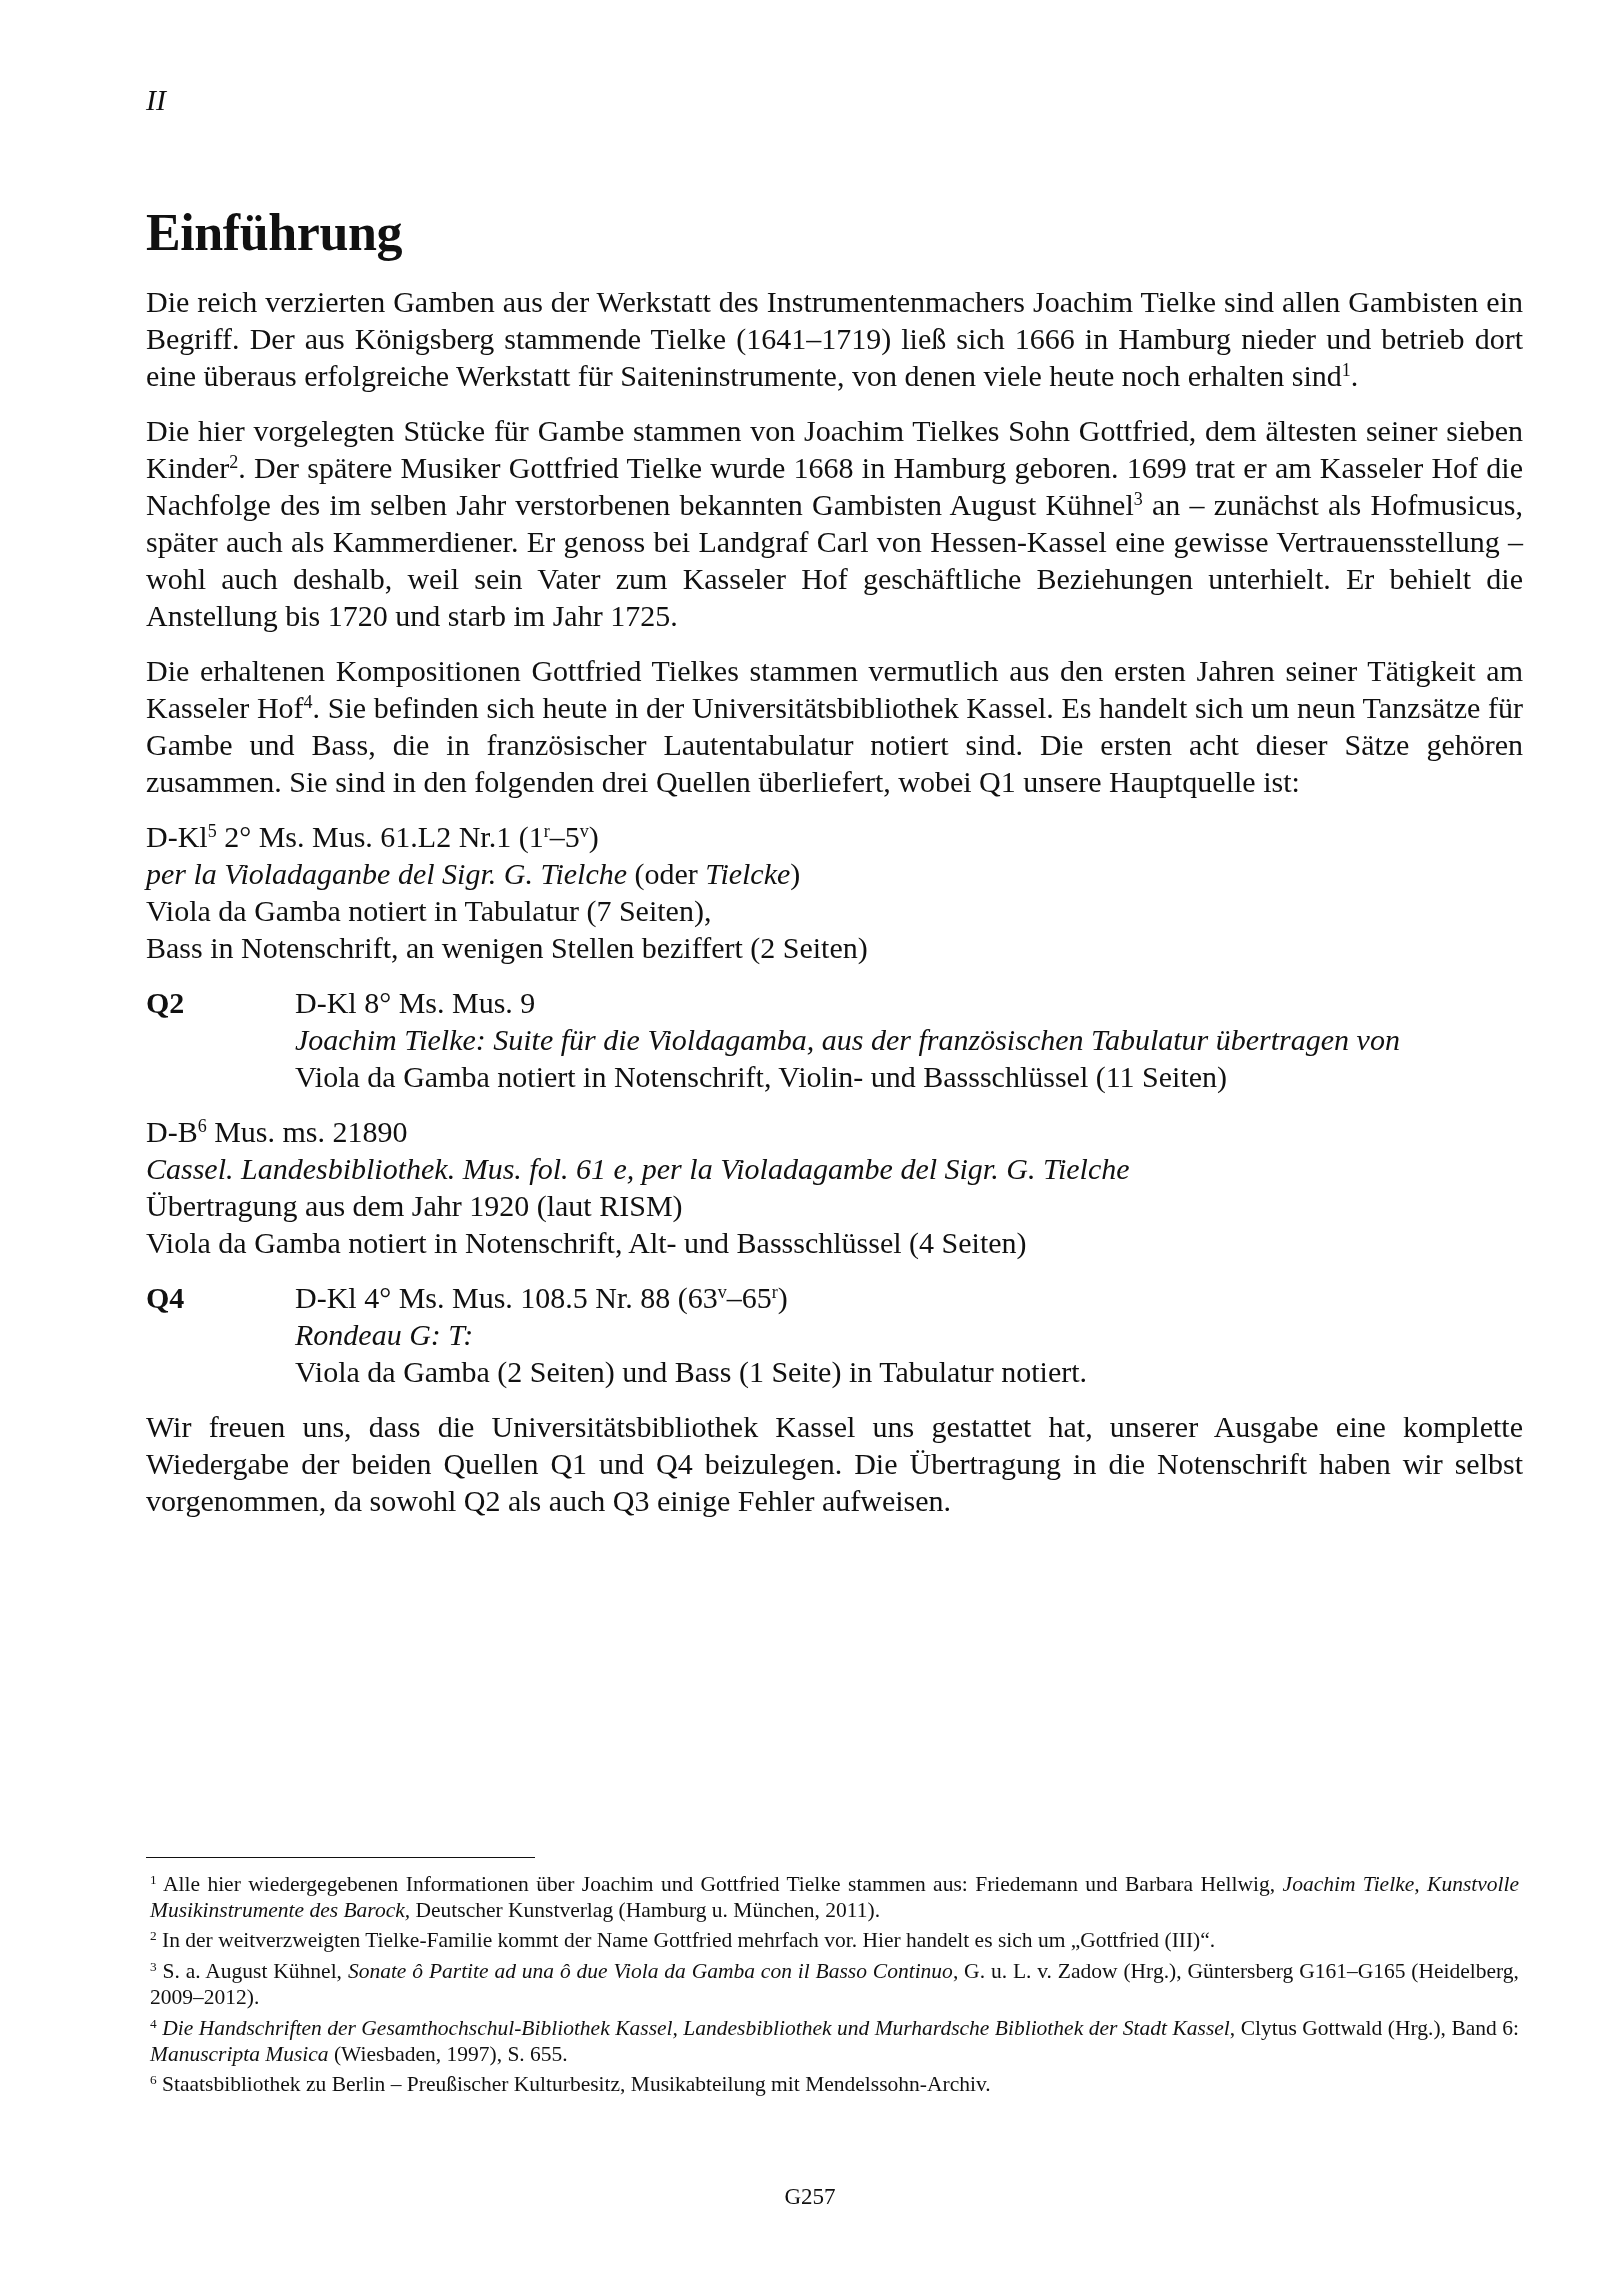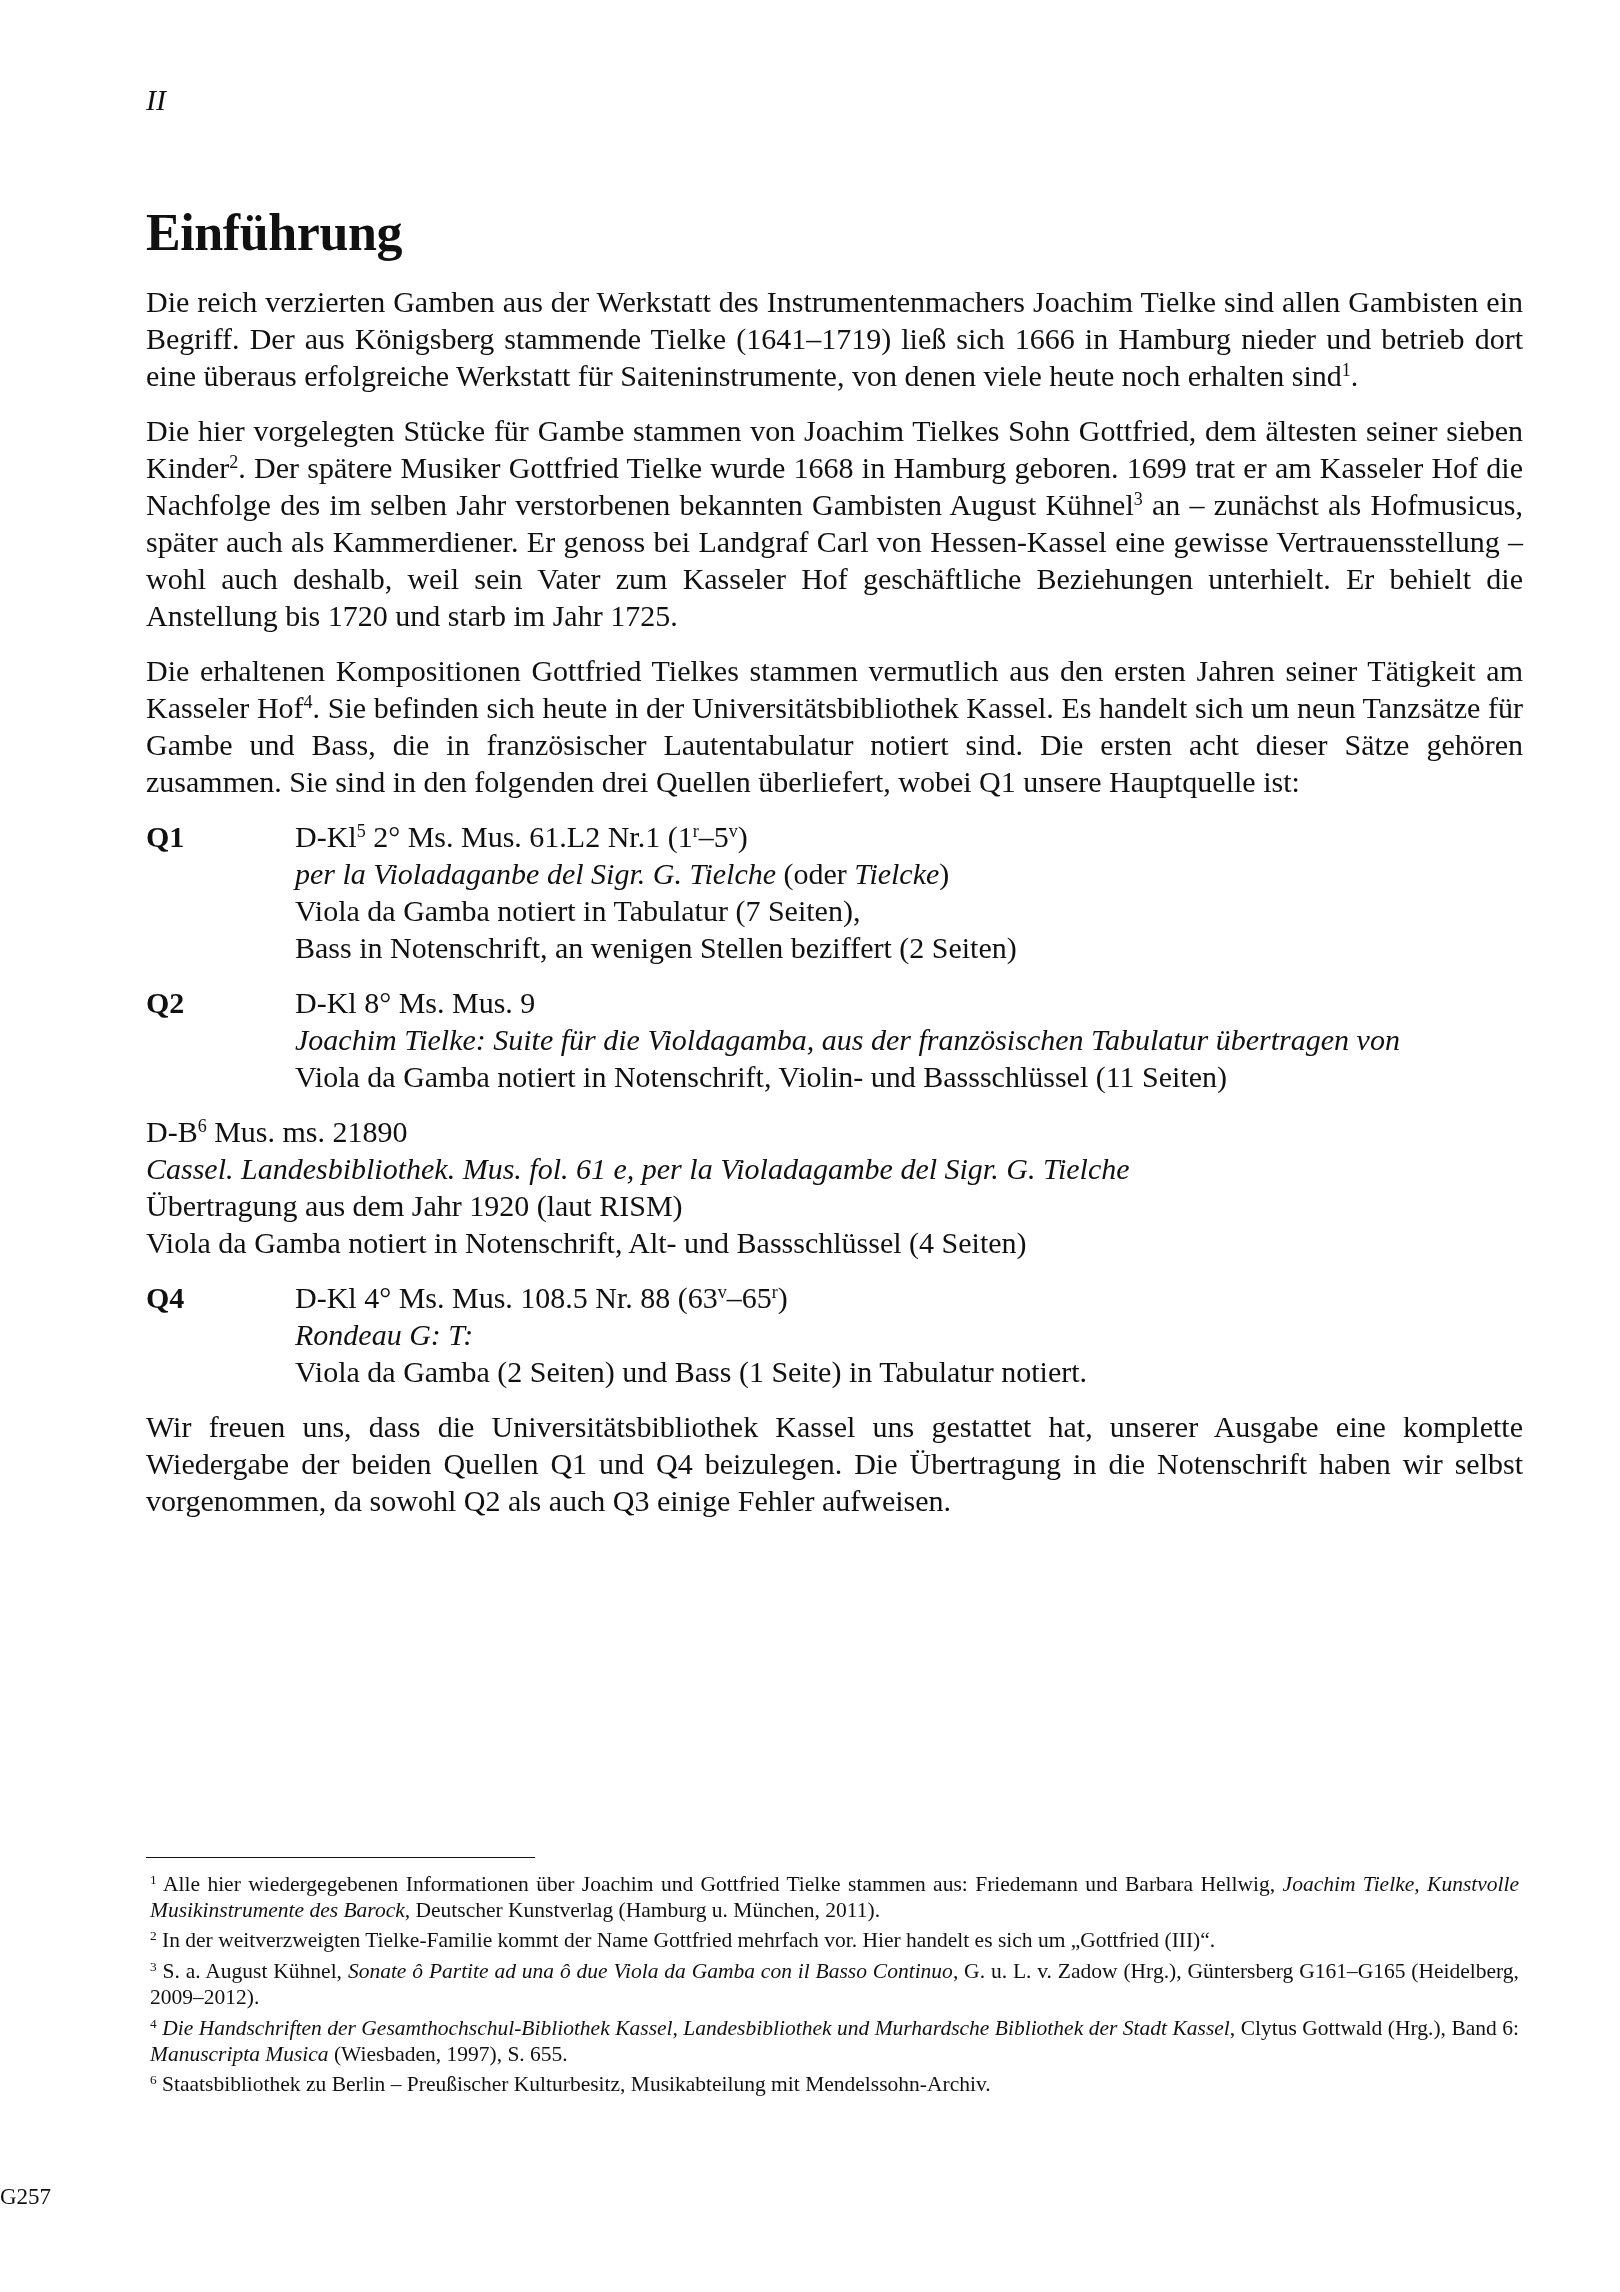--- a/index.html
+++ b/index.html
@@ -13,38 +13,37 @@
   .para { margin: 0 0 18px 0; text-align: justify; }
   .src { display: flex; margin: 0 0 18px 0; }
   .src-label { width: 149px; flex: 0 0 149px; font-weight: bold; }
   .src-lines { flex: 1; }
   .src-line { display: block; }
   sup { font-size: 60%; line-height: 0; vertical-align: 0.55em; }
   .footnotes { position: absolute; left: 146px; top: 1849px; width: 1377px; }
   .fn-rule { width: 389px; height: 0; border-top: 1.8px solid #111; margin-bottom: 12.5px; }
   .fn { font-size: 21.5px; line-height: 26.4px; margin: 4px; text-align: justify; }
   .fn sup { font-size: 62%; }
-  .page-number { position: absolute; left: 0; width: 1620px; top: 2176px; text-align: left; font-size: 23px; font-family: Liberation Serif, serif; }
+  .page-number { position: absolute; left: 0; width: 1620px; top: 2176px; text-align: center; font-size: 23px; font-family: Liberation Serif, serif; }
   .i { font-style: italic; }
 </style>
 </head>
 <body>
 
 <div class="page">
   <div class="running-head">II</div>
   <h1 class="title">Einführung</h1>
 
   <div class="body">
     <p class="para"><span>Die reich verzierten Gamben aus der Werkstatt des Instrumentenmachers Joachim Tielke sind allen Gambisten ein Begriff. Der aus Königsberg stammende Tielke (1641–1719) ließ sich 1666 in Hamburg nieder und betrieb dort eine überaus erfolgreiche Werkstatt für Saiteninstrumente, von denen viele heute noch erhalten sind</span><sup>1</sup><span>.</span></p>
     <p class="para"><span>Die hier vorgelegten Stücke für Gambe stammen von Joachim Tielkes Sohn Gottfried, dem ältesten seiner sieben Kinder</span><sup>2</sup><span>. Der spätere Musiker Gottfried Tielke wurde 1668 in Hamburg geboren. 1699 trat er am Kasseler Hof die Nachfolge des im selben Jahr verstorbenen bekannten Gambisten August Kühnel</span><sup>3</sup><span> an – zunächst als Hofmusicus, später auch als Kammerdiener. Er genoss bei Landgraf Carl von Hessen-Kassel eine gewisse Vertrauensstellung – wohl auch deshalb, weil sein Vater zum Kasseler Hof geschäftliche Beziehungen unterhielt. Er behielt die Anstellung bis 1720 und starb im Jahr 1725.</span></p>
     <p class="para"><span>Die erhaltenen Kompositionen Gottfried Tielkes stammen vermutlich aus den ersten Jahren seiner Tätigkeit am Kasseler Hof</span><sup>4</sup><span>. Sie befinden sich heute in der Universitätsbibliothek Kassel. Es handelt sich um neun Tanzsätze für Gambe und Bass, die in französischer Lautentabulatur notiert sind. Die ersten acht dieser Sätze gehören zusammen. Sie sind in den folgenden drei Quellen überliefert, wobei Q1 unsere Hauptquelle ist:</span></p>
 
     <div>
         <div class="src">
-          <div class="src-label">Q1</div>
           <div class="src-lines">
             <span class="src-line"><span>D-Kl</span><sup>5</sup><span> 2° Ms. Mus. 61.L2 Nr.1 (1</span><sup>r</sup><span>–5</span><sup>v</sup><span>)</span></span>
             <span class="src-line"><span class="i">per la Violadaganbe del Sigr. G. Tielche</span><span> (oder </span><span class="i">Tielcke</span><span>)</span></span>
             <span class="src-line"><span>Viola da Gamba notiert in Tabulatur (7 Seiten),</span></span>
             <span class="src-line"><span>Bass in Notenschrift, an wenigen Stellen beziffert (2 Seiten)</span></span>
           </div>
         </div>
         <div class="src">
           <div class="src-label">Q2</div>
           <div class="src-lines">

